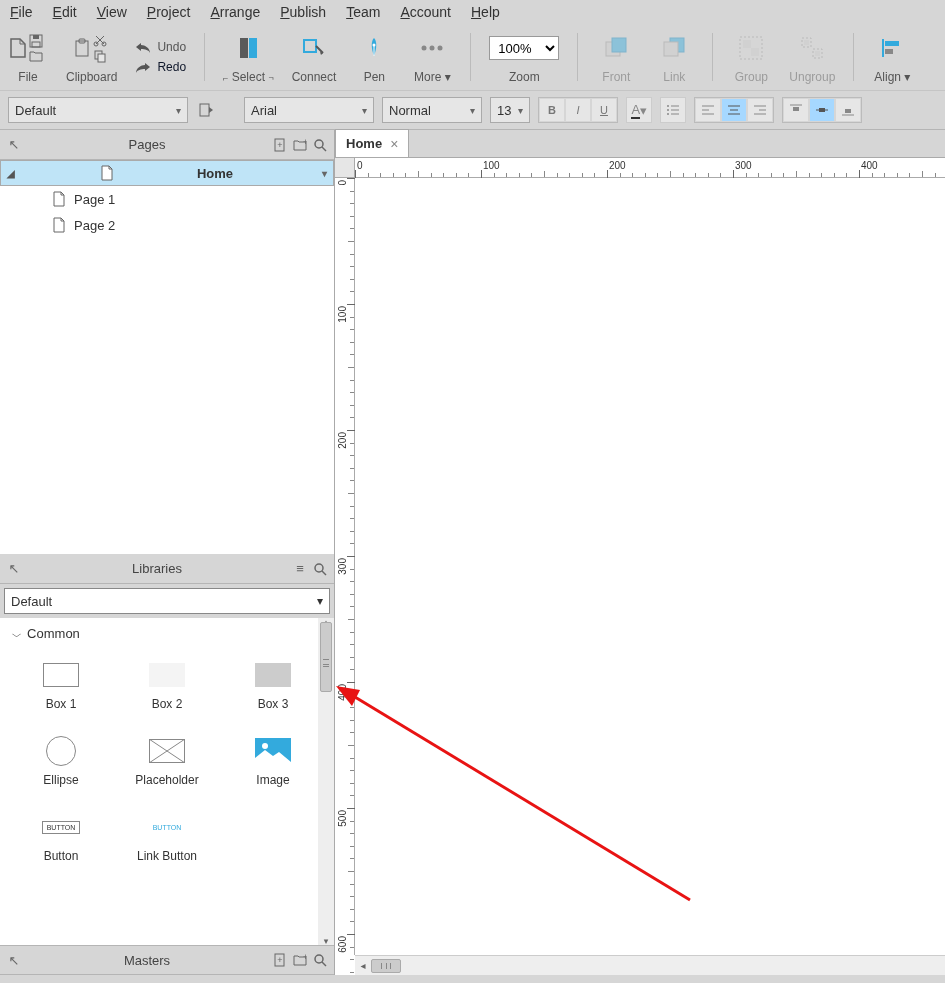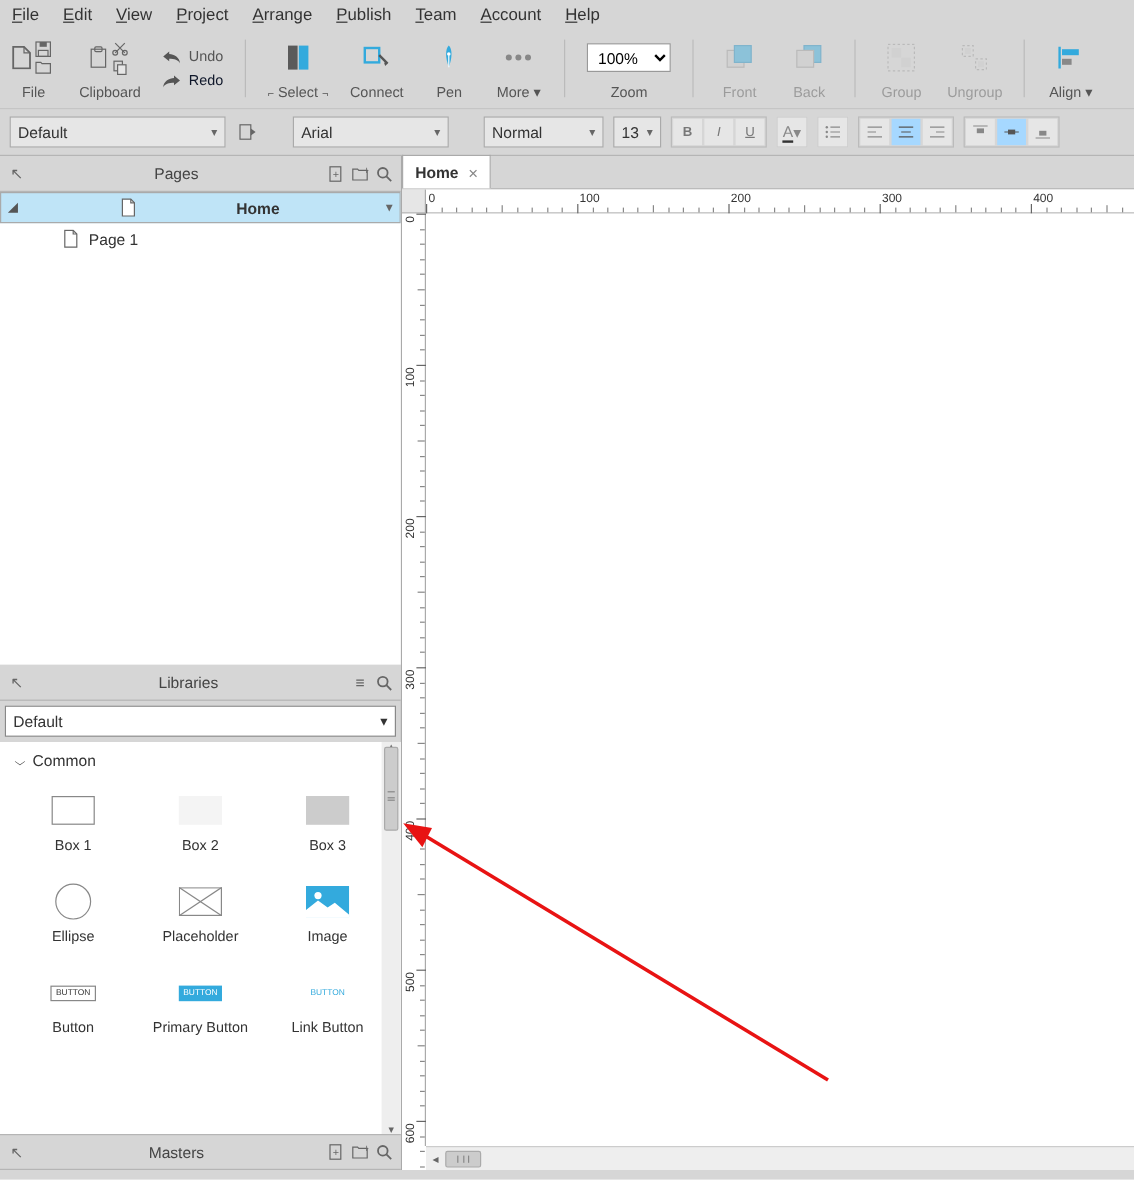--- a/index.html
+++ b/index.html
@@ -18,21 +18,21 @@
 .toolbtn.dim { opacity: 0.45; text-align: right; }
 .toolsep { width: 1px; height: 48px; background: #bbb; }
 .zoomsel { width: 70px; height: 24px; background: #fff; border: 1px solid #999; font-size: 13px; padding: 0 4px; }
 
 
 .formatbar { display: flex; align-items: center; padding: 6px 8px; gap: 8px; background: #d6d6d6; border-top: 1px solid #c5c5c5; border-bottom: 1px solid #b5b5b5; }
 .sel { background: #e6e6e6; border: 1px solid #aaa; height: 26px; font-size: 13px; padding: 0 6px; display: flex; align-items: center; justify-content: space-between; }
 .sel::after { content: "▾"; font-size: 10px; color: #666; margin-left: 6px; }
 .sel.style-sel { width: 180px; }
 .sel.font-sel { width: 130px; }
-.sel.weight-sel { width: 100px; margin-left: 21px; }
+.sel.weight-sel { width: 100px; }
 .sel.size-sel { width: 40px; }
 .fbtn { width: 26px; height: 26px; border: 1px solid #ccc; background: #e6e6e6; display: flex; align-items: center; justify-content: center; font-size: 13px; color: #888; }
 .fgrp { display: flex; gap: 2px; border: 1px solid #bbb; padding: 1px; }
 .fgrp .fb { width: 24px; height: 22px; display: flex; align-items: center; justify-content: center; font-size: 11px; color: #777; background: #e6e6e6; }
 .fgrp .fb.on { background: #a6d8ff; }
 
 
 .main { display: flex; height: calc(983px - 26px - 72px - 40px); }
 .leftpanel { width: 335px; display: flex; flex-direction: column; border-right: 1px solid #aaa; background: #d6d6d6; }
 
@@ -237,21 +237,21 @@
       </div>
     <span>Front</span>
   </div>
   <div class="toolbtn dim">
     <div class="ico">
         <svg width="24" height="24">
           <rect x="8" y="2" width="14" height="14" fill="#33aadd" stroke="#1a8bc0"></rect>
           <rect x="2" y="6" width="14" height="14" fill="#ccc" stroke="#999"></rect>
         </svg>
       </div>
-    <span>Back</span>
+    <span>Link</span>
   </div>
 
   <div class="toolsep"></div>
 
   <div class="toolbtn dim">
     <div class="ico">
         <svg width="24" height="24">
           <rect x="1" y="1" width="22" height="22" fill="none" stroke="#999" stroke-dasharray="2 2"></rect>
           <rect x="4" y="4" width="8" height="8" fill="#ccc"></rect>
           <rect x="12" y="12" width="8" height="8" fill="#ccc"></rect>
@@ -407,20 +407,28 @@
         <span>Home</span>
       </div>
       <div class="page-row">
           <span class="ind"></span>
           <svg width="14" height="16">
             <path d="M2 1h7l3 3v11H2z" fill="#fff" stroke="#666"></path>
             <path d="M9 1v3h3" fill="none" stroke="#666"></path>
           </svg>
           <span>Page 1</span>
         </div>
+      <div class="page-row">
+          <span class="ind"></span>
+          <svg width="14" height="16">
+            <path d="M2 1h7l3 3v11H2z" fill="#fff" stroke="#666"></path>
+            <path d="M9 1v3h3" fill="none" stroke="#666"></path>
+          </svg>
+          <span>Page 2</span>
+        </div>
     </div>
 
     <div class="panel-head">
       <div class="ictiny">↖</div>
       <div class="title">Libraries</div>
       <div class="ictiny">≡</div>
       <div class="ictiny">
           <svg width="14" height="14">
             <circle cx="6" cy="6" r="4" fill="none" stroke="#666" stroke-width="1.5"></circle>
             <line x1="9" y1="9" x2="13" y2="13" stroke="#666" stroke-width="1.5"></line>
@@ -477,26 +485,20 @@
                 <path d="M0 20l10-8 8 6 6-4 12 10v2H0z" fill="#fff"></path>
               </svg>
             </div>
             <span>Image</span>
           </div>
         <div class="lib-item">
             <div class="thumb">
               <div style="border:1px solid #888;padding:2px 4px;font-size:7px;">BUTTON</div>
             </div>
             <span>Button</span>
-          </div>
-        <div class="lib-item">
-            <div class="thumb">
-              <div style="background:#33aadd;color:#fff;padding:3px 4px;font-size:7px;">BUTTON</div>
-            </div>
-            <span>Primary Button</span>
           </div>
         <div class="lib-item">
             <div class="thumb">
               <div style="color:#33aadd;font-size:7px;">BUTTON</div>
             </div>
             <span>Link Button</span>
           </div>
       </div>
       <div class="scrollbar-v">
         <div class="ar up">▴</div>

